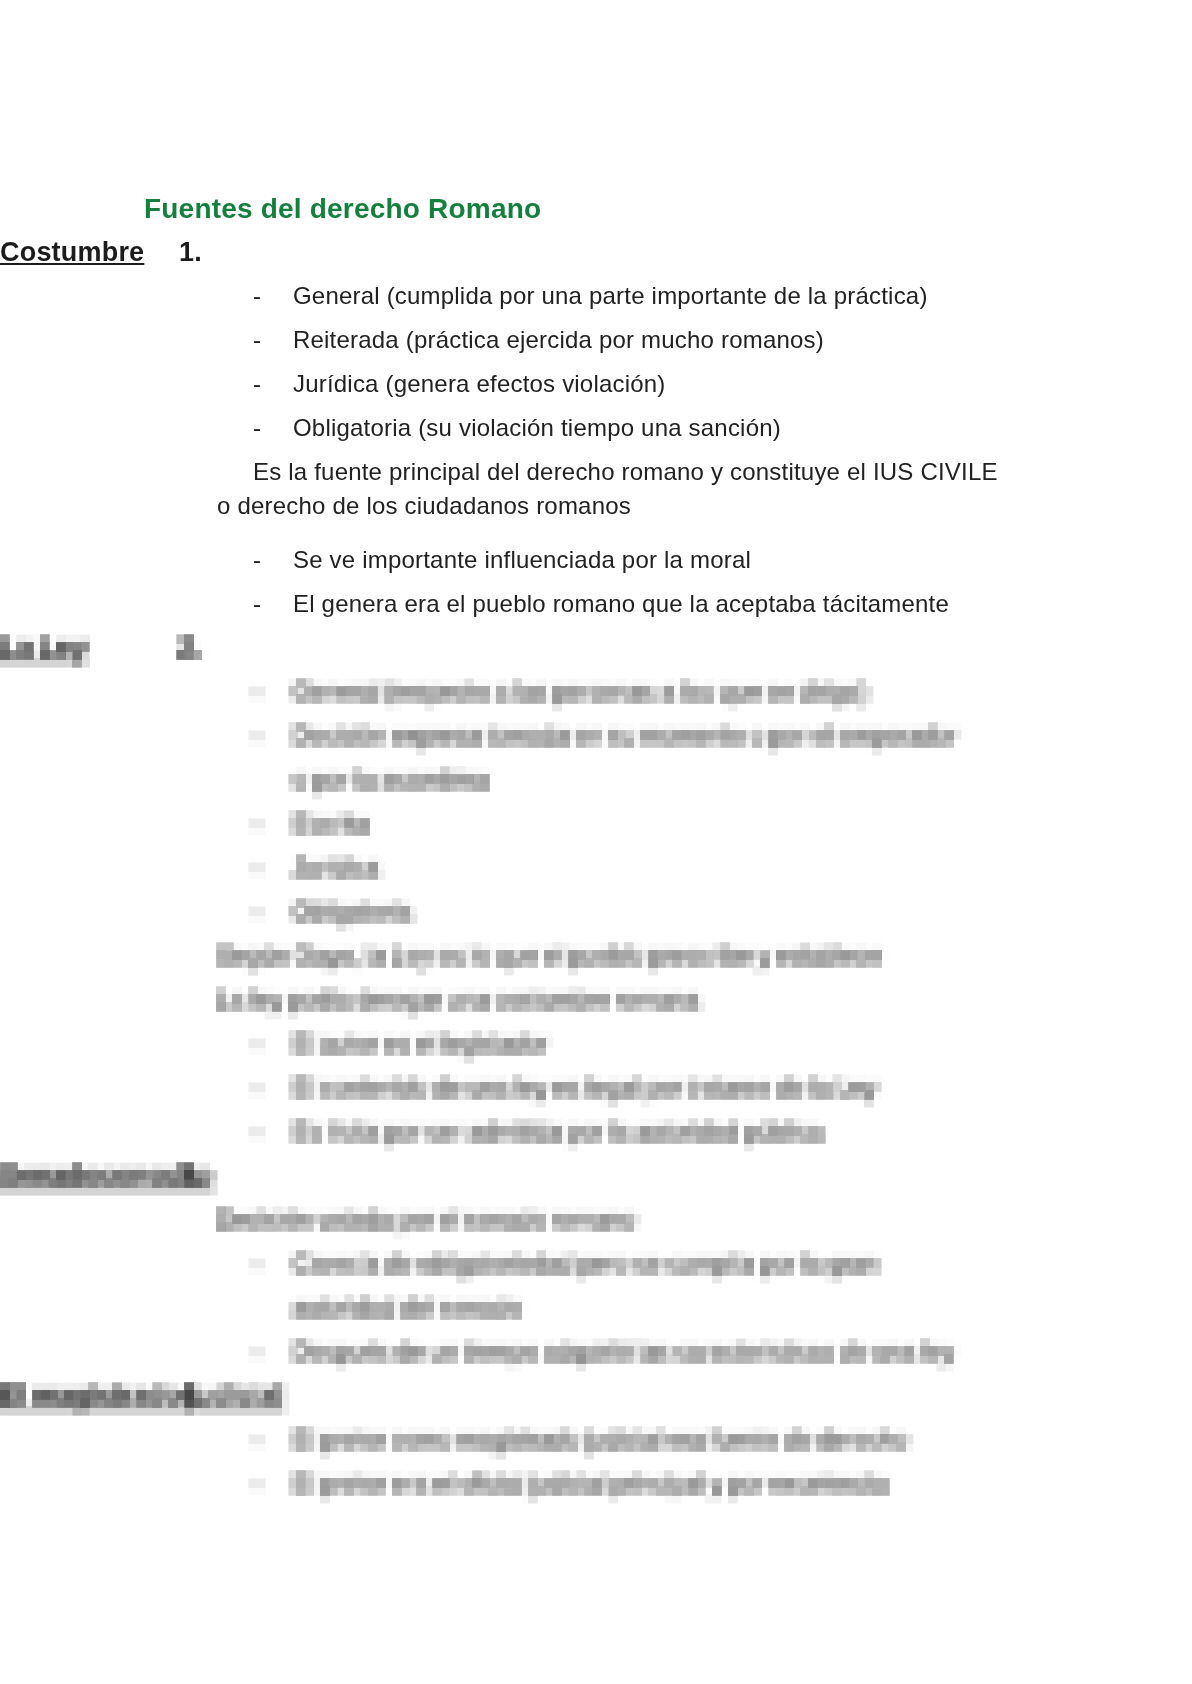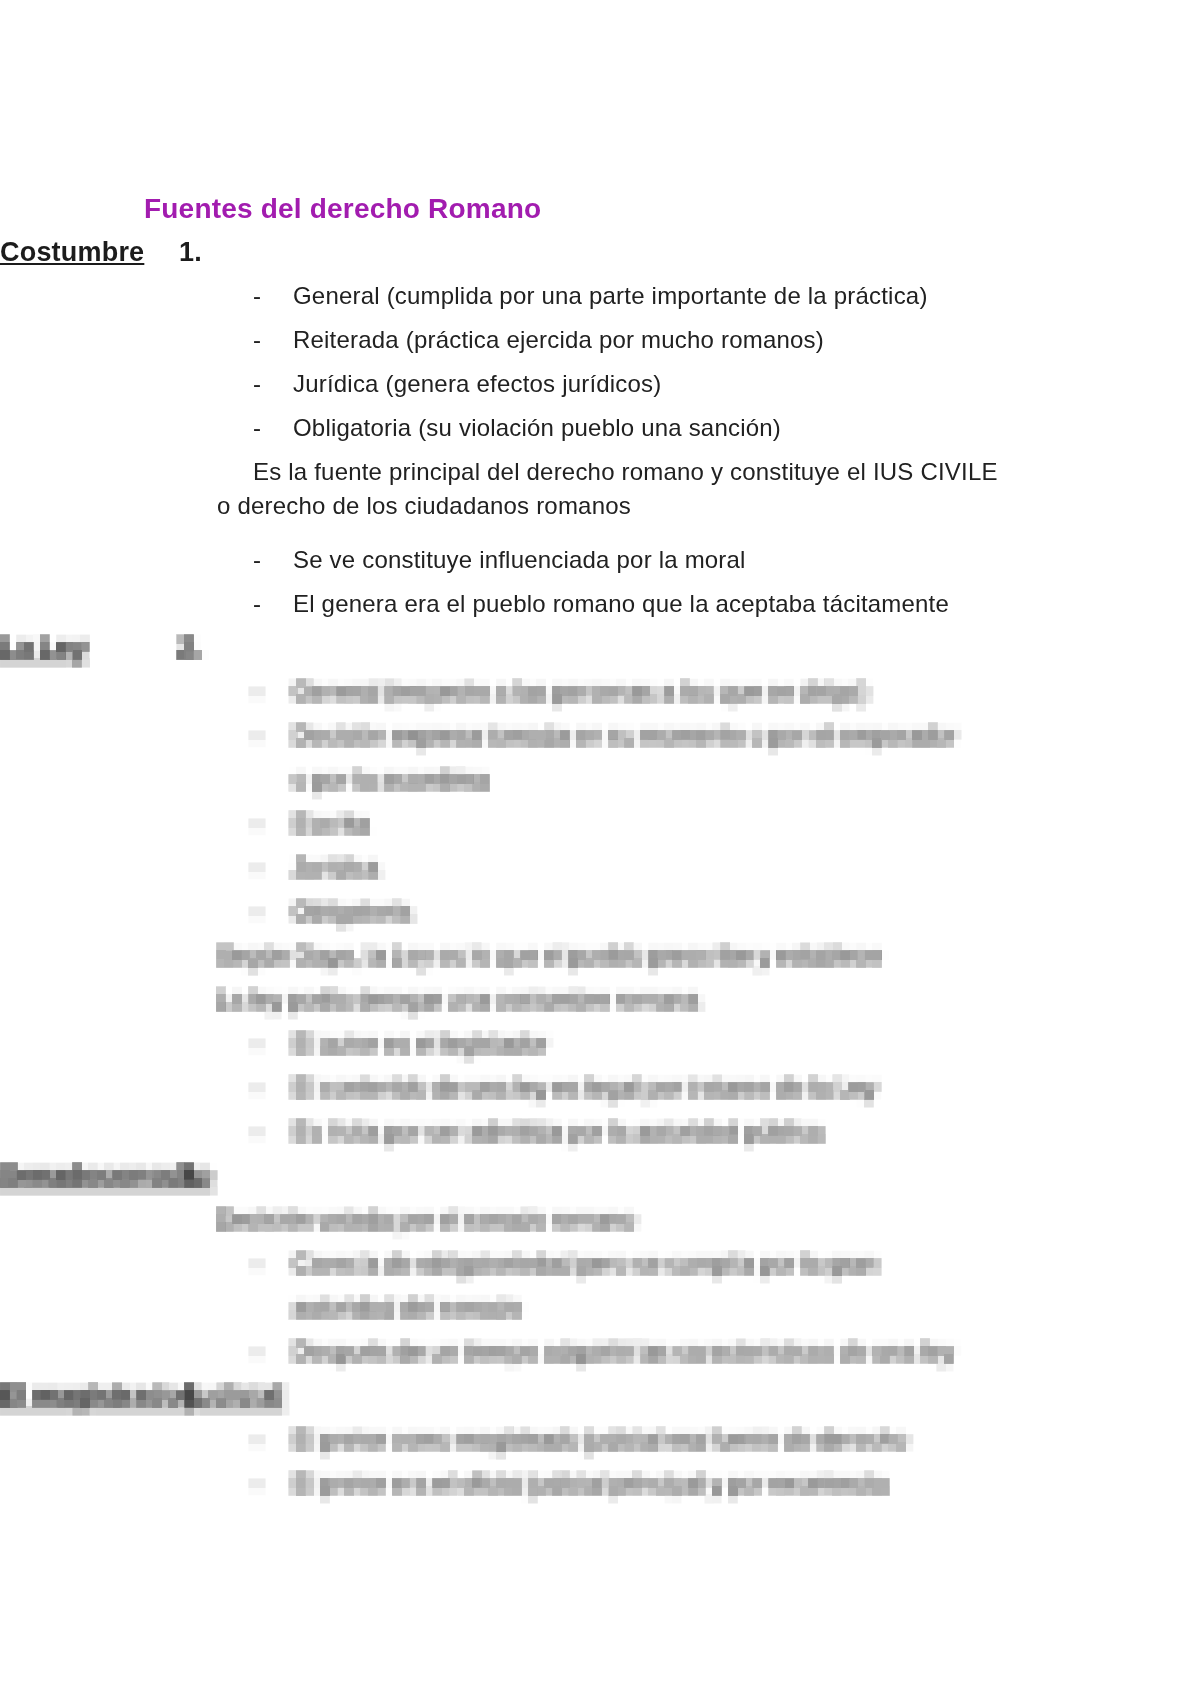--- a/index.html
+++ b/index.html
@@ -30,21 +30,21 @@
   }
   .doc-subtitle {
     position: absolute;
     left: 144px;
     top: 187px;
     height: 44px;
     line-height: 44px;
     font-size: 28px;
     font-weight: 700;
     letter-spacing: 0.2px;
-    color: #a21caf;
+    color: #15803d;
     white-space: nowrap;
   }
   .line {
     position: absolute;
     left: 0;
     right: 0;
     height: 44px;
     line-height: 44px;
     font-size: 24px;
     letter-spacing: 0.2px;
@@ -93,25 +93,25 @@
     </filter>
   </defs>
 </svg>
 
 <div id="page">
   <div class="doc-subtitle">Fuentes del derecho Romano</div>
   <div id="lines-container">
       <div class="line kind-h" style="top: 230px;"><span class="marker">1.</span><span class="line-text">Costumbre</span></div>
       <div class="line kind-b" style="top: 274px;"><span class="marker">-</span><span class="line-text">General (cumplida por una parte importante de la práctica)</span></div>
       <div class="line kind-b" style="top: 318px;"><span class="marker">-</span><span class="line-text">Reiterada (práctica ejercida por mucho romanos)</span></div>
-      <div class="line kind-b" style="top: 362px;"><span class="marker">-</span><span class="line-text">Jurídica (genera efectos jurídicos)</span></div>
-      <div class="line kind-b" style="top: 406px;"><span class="marker">-</span><span class="line-text">Obligatoria (su violación pueblo una sanción)</span></div>
+      <div class="line kind-b" style="top: 362px;"><span class="marker">-</span><span class="line-text">Jurídica (genera efectos violación)</span></div>
+      <div class="line kind-b" style="top: 406px;"><span class="marker">-</span><span class="line-text">Obligatoria (su violación tiempo una sanción)</span></div>
       <div class="line kind-p" style="top: 450px; padding-left: 36px;"><span class="line-text">Es la fuente principal del derecho romano y constituye el IUS CIVILE</span></div>
       <div class="line kind-p" style="top: 484px;"><span class="line-text">o derecho de los ciudadanos romanos</span></div>
-      <div class="line kind-b" style="top: 538px;"><span class="marker">-</span><span class="line-text">Se ve constituye influenciada por la moral</span></div>
+      <div class="line kind-b" style="top: 538px;"><span class="marker">-</span><span class="line-text">Se ve importante influenciada por la moral</span></div>
       <div class="line kind-b" style="top: 582px;"><span class="marker">-</span><span class="line-text">El genera era el pueblo romano que la aceptaba tácitamente</span></div>
       <div class="line kind-h blurred" style="top: 626px;"><span class="marker">2.</span><span class="line-text">La Ley</span></div>
       <div class="line kind-b blurred" style="top: 670px;"><span class="marker">-</span><span class="line-text">General (respecto a las personas a las que se dirige)</span></div>
       <div class="line kind-b blurred" style="top: 714px;"><span class="marker">-</span><span class="line-text">Decisión expresa tomada en su momento o por el emperador</span></div>
       <div class="line kind-c blurred" style="top: 758px;"><span class="line-text">o por la asamblea</span></div>
       <div class="line kind-b blurred" style="top: 802px;"><span class="marker">-</span><span class="line-text">Escrita</span></div>
       <div class="line kind-b blurred" style="top: 846px;"><span class="marker">-</span><span class="line-text">Jurídica</span></div>
       <div class="line kind-b blurred" style="top: 890px;"><span class="marker">-</span><span class="line-text">Obligatoria</span></div>
       <div class="line kind-p blurred" style="top: 934px;"><span class="line-text">Según Gayo, la Ley es lo que el pueblo prescribe y establece</span></div>
       <div class="line kind-p blurred" style="top: 978px;"><span class="line-text">La ley podía derogar una costumbre romana</span></div>

